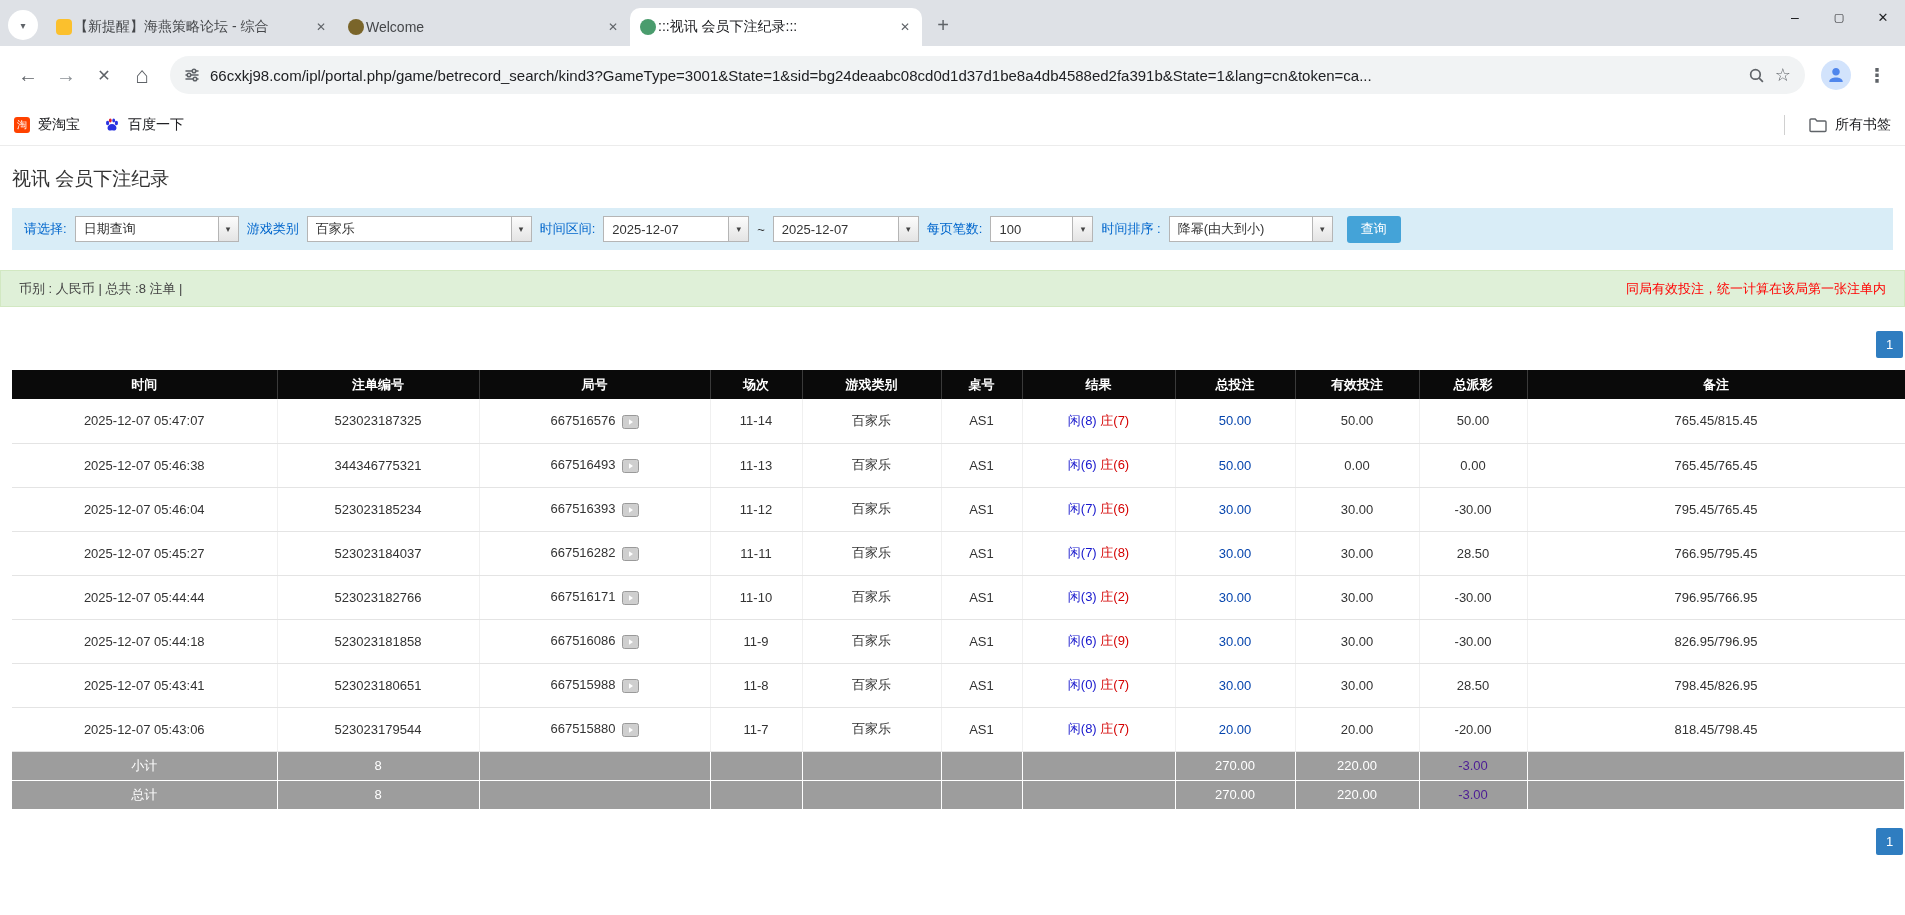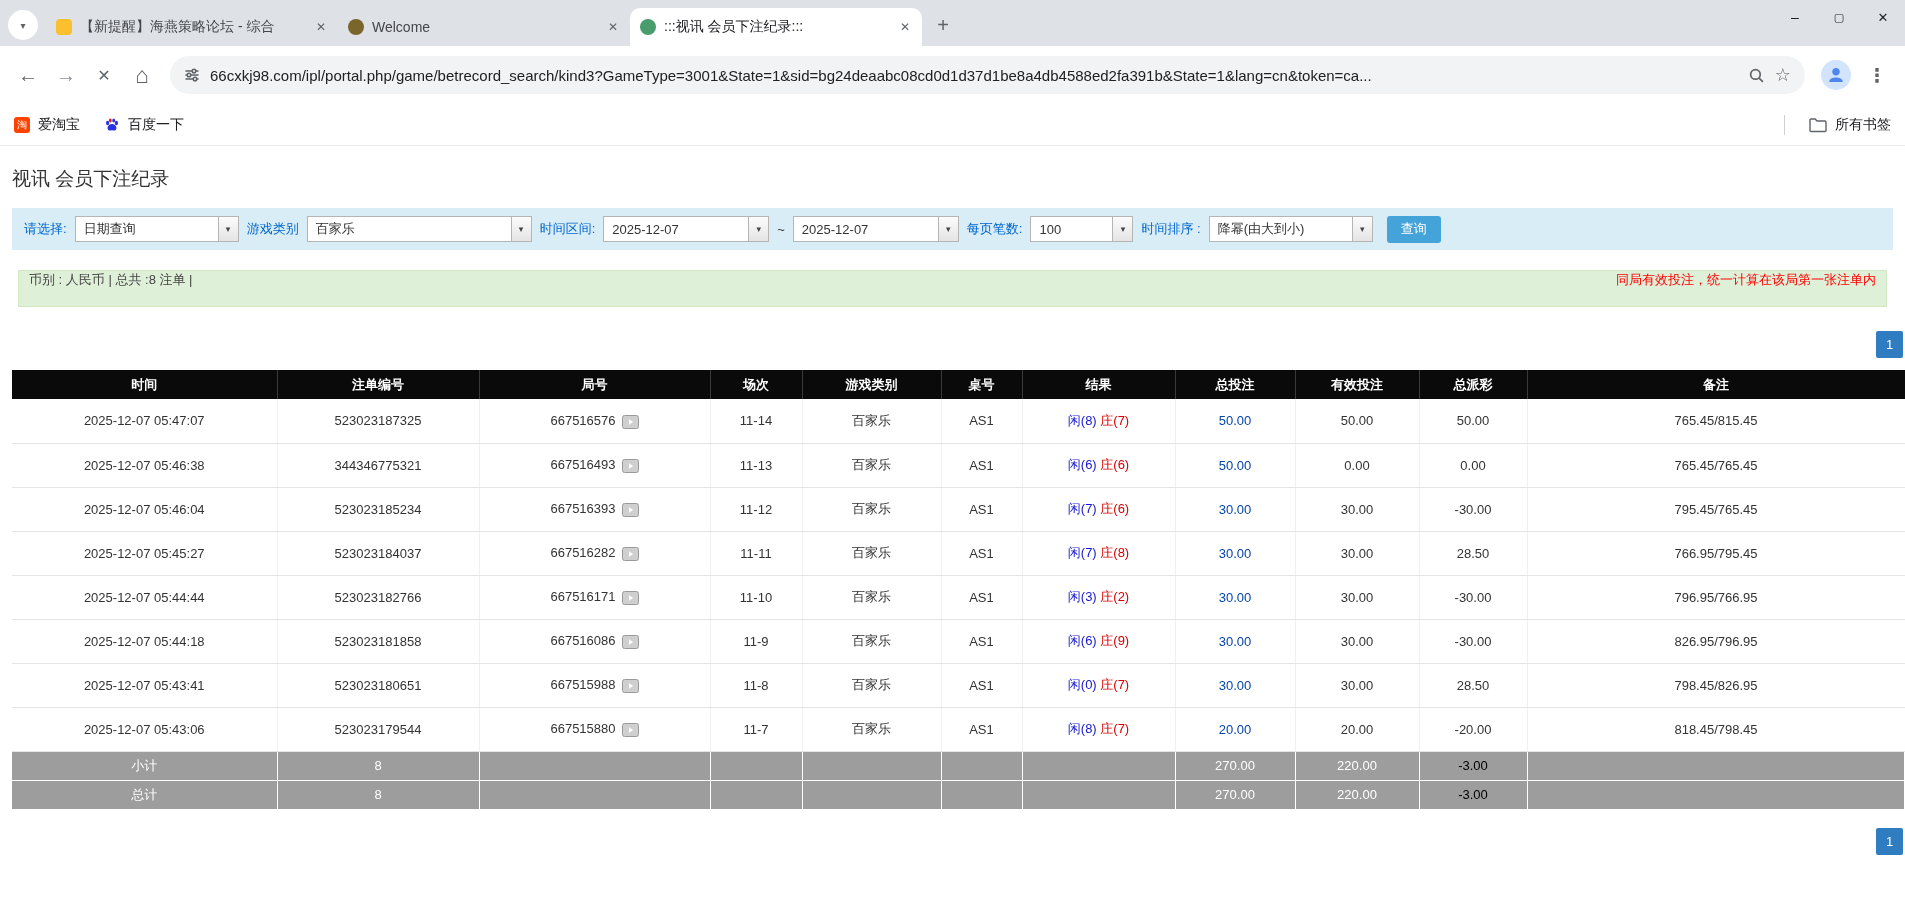--- a/index.html
+++ b/index.html
@@ -2,21 +2,21 @@
 <html><head>
 <meta charset="utf-8">
 <style>
   *{box-sizing:border-box;margin:0;padding:0}
   html,body{width:1905px;height:915px}
   body{font-family:"Liberation Sans","DejaVu Sans",sans-serif;background:#fff;overflow:hidden}
 
   
   .tabstrip{height:46px;background:#dee1e6;display:flex;align-items:flex-end;position:relative;padding-left:8px}
   .tab-search{width:30px;height:30px;border-radius:50%;background:#fff;display:flex;align-items:center;justify-content:center;margin:0 8px 6px 0;color:#5f6368;font-size:10px;flex:none}
-  .tab{width:292px;height:38px;display:flex;align-items:center;gap:8px;padding:0 10px;border-radius:10px 10px 0 0;color:#45474a;font-size:14px;flex:none}
+  .tab{width:292px;height:38px;display:flex;align-items:center;gap:2px;padding:0 10px;border-radius:10px 10px 0 0;color:#45474a;font-size:14px;flex:none}
   .tab.active{background:#ffffff;color:#202124}
   .tab .title{flex:1;white-space:nowrap;overflow:hidden;text-overflow:ellipsis}
   .tab .close{color:#5f6368;font-size:12px;padding:0 2px;flex:none}
   .favicon{width:16px;height:16px;flex:none}
   .fav1{background:#fbc02d;border-radius:4px}
   .fav2{background:#7a652a;border-radius:50%}
   .fav3{background:#4a9c6d;border-radius:50%}
   .newtab{width:30px;height:30px;display:flex;align-items:center;justify-content:center;font-size:20px;color:#5f6368;margin:0 0 6px 6px;flex:none}
   .winctrl{position:absolute;top:0;right:0;display:flex;height:34px}
   .winctrl>div{width:44px;display:flex;align-items:center;justify-content:center;color:#202124}
@@ -33,41 +33,41 @@
   .spacer{flex:1}
   .vdiv{width:1px;height:20px;background:#d0d0d0}
 
   
   .page-title{font-size:19px;font-weight:500;color:#333;margin:20px 0 16px 12px}
   .filter{margin:0 12px;height:42px;background:#d9edf7;display:flex;align-items:center;gap:8px;padding:0 12px;font-size:13px}
   .flabel{color:#0066cc;font-weight:400;white-space:nowrap}
   .combo{height:26px;background:#fff;border:1px solid #b5b5b5;display:inline-flex;align-items:stretch;flex:none}
   .combo-text{display:flex;align-items:center;padding:0 8px;flex:1;color:#333;white-space:nowrap;overflow:hidden;font-size:13px}
   .combo-arrow{width:20px;border-left:1px solid #b5b5b5;background:linear-gradient(#fcfcfc,#e4e4e4);display:flex;align-items:center;justify-content:center;font-size:9px;color:#444}
-  .c1{width:164px}.c2{width:225px}.c3{width:166px}.c4{width:103px}.c5{width:164px}
+  .c1{width:164px}.c2{width:225px}.c3{width:146px}.c4{width:103px}.c5{width:164px}
   .tilde{color:#333}
   .btn-query{background:#44a3d8;color:#fff;border:none;border-radius:3px;height:27px;padding:0 14px;font-size:13px;margin-left:6px;cursor:pointer}
-  .summary{margin:20px 18px 0;height:37px;background:#dff0d8;border:1px solid #d2e8c2;display:flex;justify-content:space-between;padding:0 10px;font-size:13px;color:#444}
+  .summary{margin:20px 0 0;height:37px;background:#dff0d8;border:1px solid #d2e8c2;display:flex;align-items:center;justify-content:space-between;padding:0 18px;font-size:13px;color:#444}
   .summary .warn{color:#ff0000}
   .pagerow{display:flex;justify-content:flex-end;margin-right:2px}
   .pagerow.top{margin-top:24px}
   .pagerow.bottom{margin-top:18px}
   .pagebox{min-width:27px;height:27px;background:#2f7dc0;color:#fff;display:flex;align-items:center;justify-content:center;font-size:13px;border-radius:2px;padding:0 4px}
   table.bets{margin:12px 0 4px 12px;width:1893px;border-collapse:collapse;table-layout:fixed}
   .bets th{background:#0a0a0a;color:#fff;font-size:13px;font-weight:700;height:29px;border-right:1px solid #3a3a3a}
   .bets th:last-child{border-right:none}
   .bets td{height:44px;text-align:center;font-size:13px;color:#333;border-bottom:1px solid #e4e4e4;border-right:1px solid #f0f0f0;overflow:hidden;white-space:nowrap}
   .bets td:last-child{border-right:none}
   .p{color:#1515cc}
   .b{color:#d40000}
   .link{color:#0645ad;cursor:pointer}
   .neg{color:#e00000}
   .ric{display:inline-block;vertical-align:middle;margin-left:6px;line-height:0}
   .bets tr.foot td{background:#9d9d9d;color:#fff;height:29px;border-right:1px solid #fff;border-bottom:1px solid #fff;font-size:13px}
-  .bets tr.foot td.neg{color:#000000}
+  .bets tr.foot td.neg{color:#4c1d95}
 </style>
 </head>
 <body>
 
 <div class="tabstrip">
   <div class="tab-search">▾</div>
 
   <div class="tab">
     <span class="favicon fav1"></span>
     <span class="title">【新提醒】海燕策略论坛 - 综合</span>

